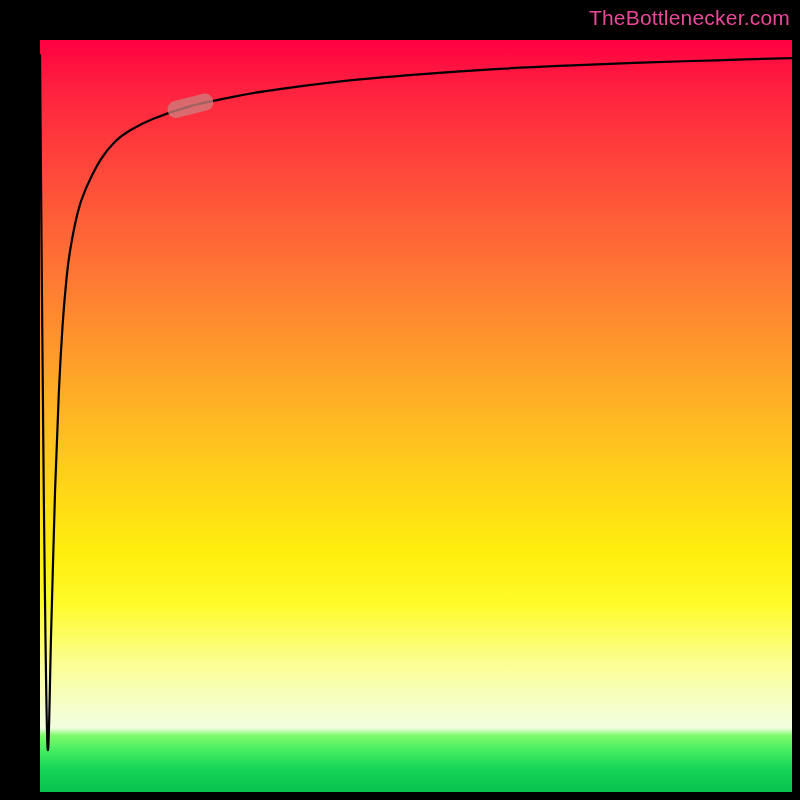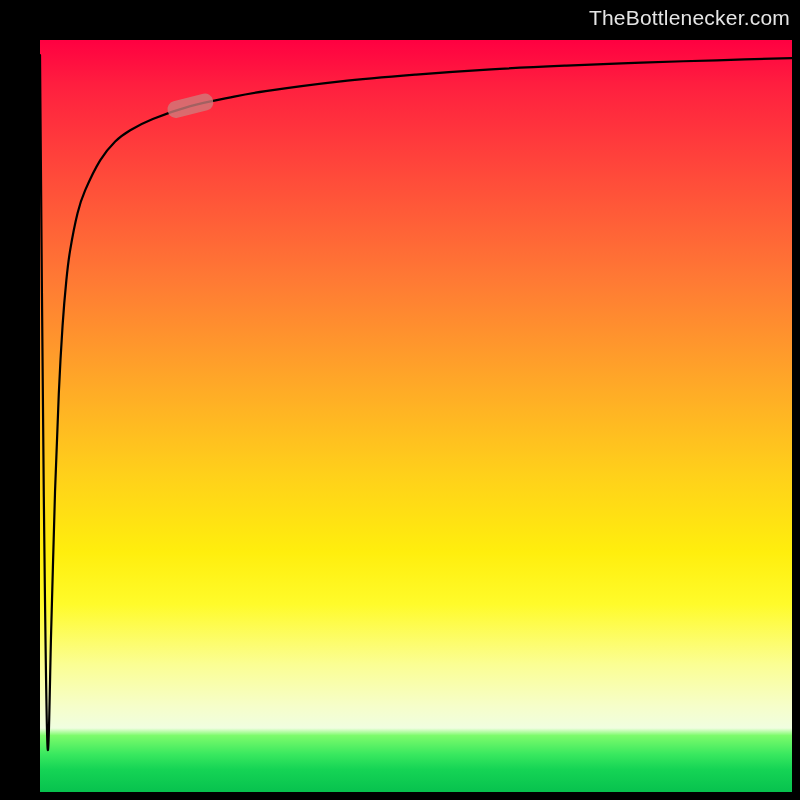--- a/index.html
+++ b/index.html
@@ -39,21 +39,21 @@
       #7cfb6b 92.5%,
       #39e85f 95%,
       #15d455 97%,
       #07c24e 100%
     );
   }
   .watermark {
     position: absolute;
     top: 6px;
     right: 10px;
-    color: #e5e5e5;
+    color: #ec4899;
     font-size: 21px;
     letter-spacing: 0.2px;
     font-weight: 400;
     user-select: none;
   }
   svg.curve {
     position: absolute;
     left: 40px;
     top: 40px;
     width: 752px;

